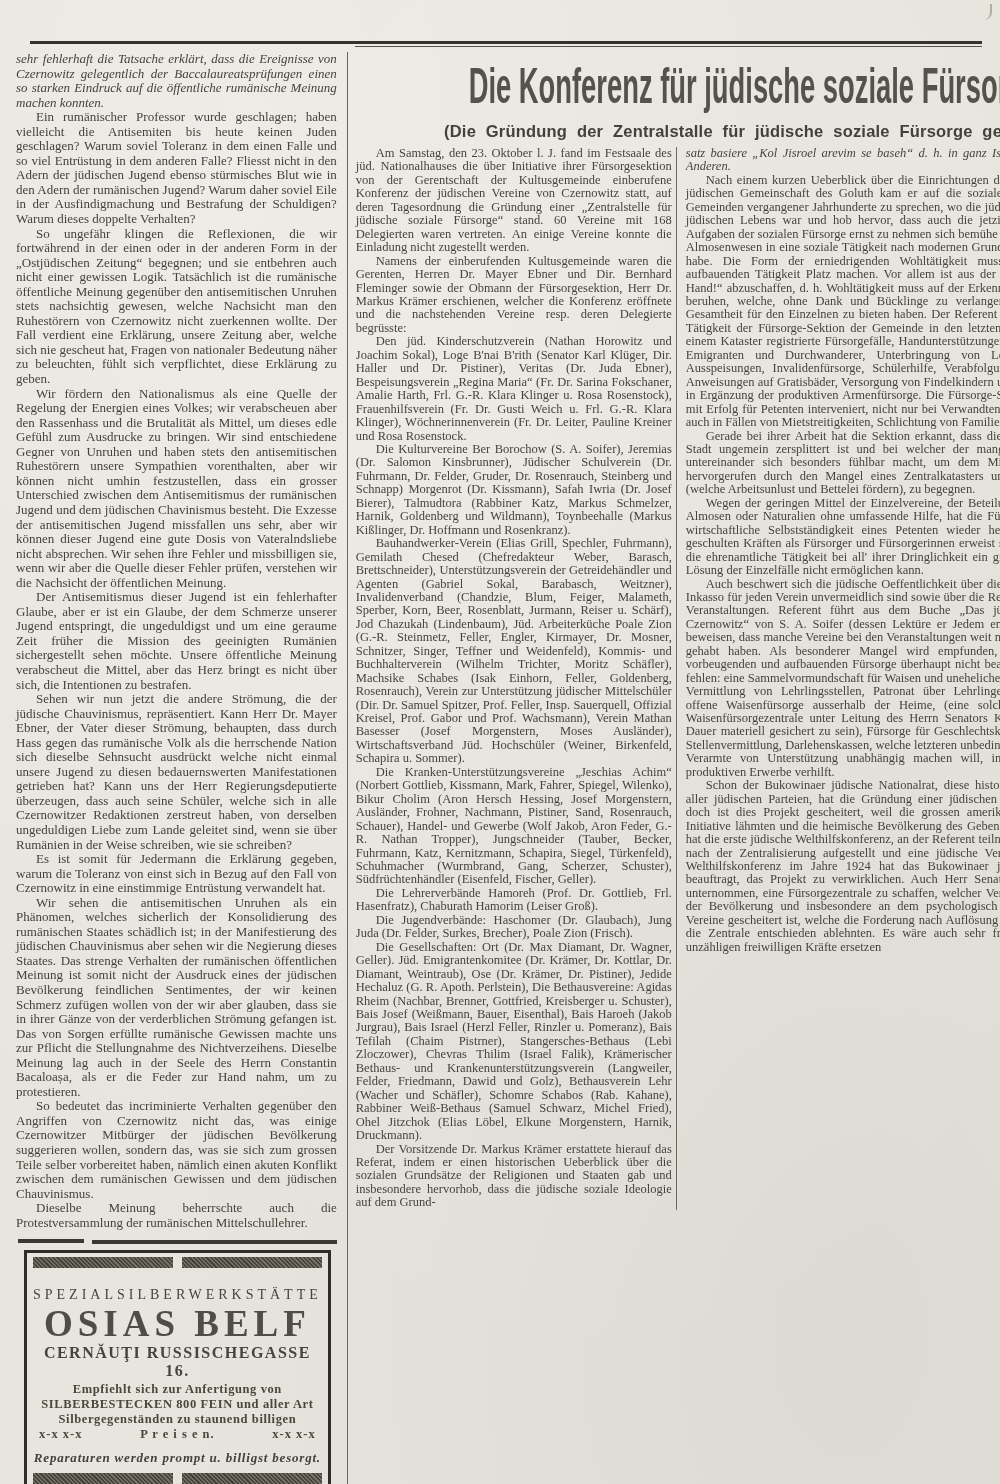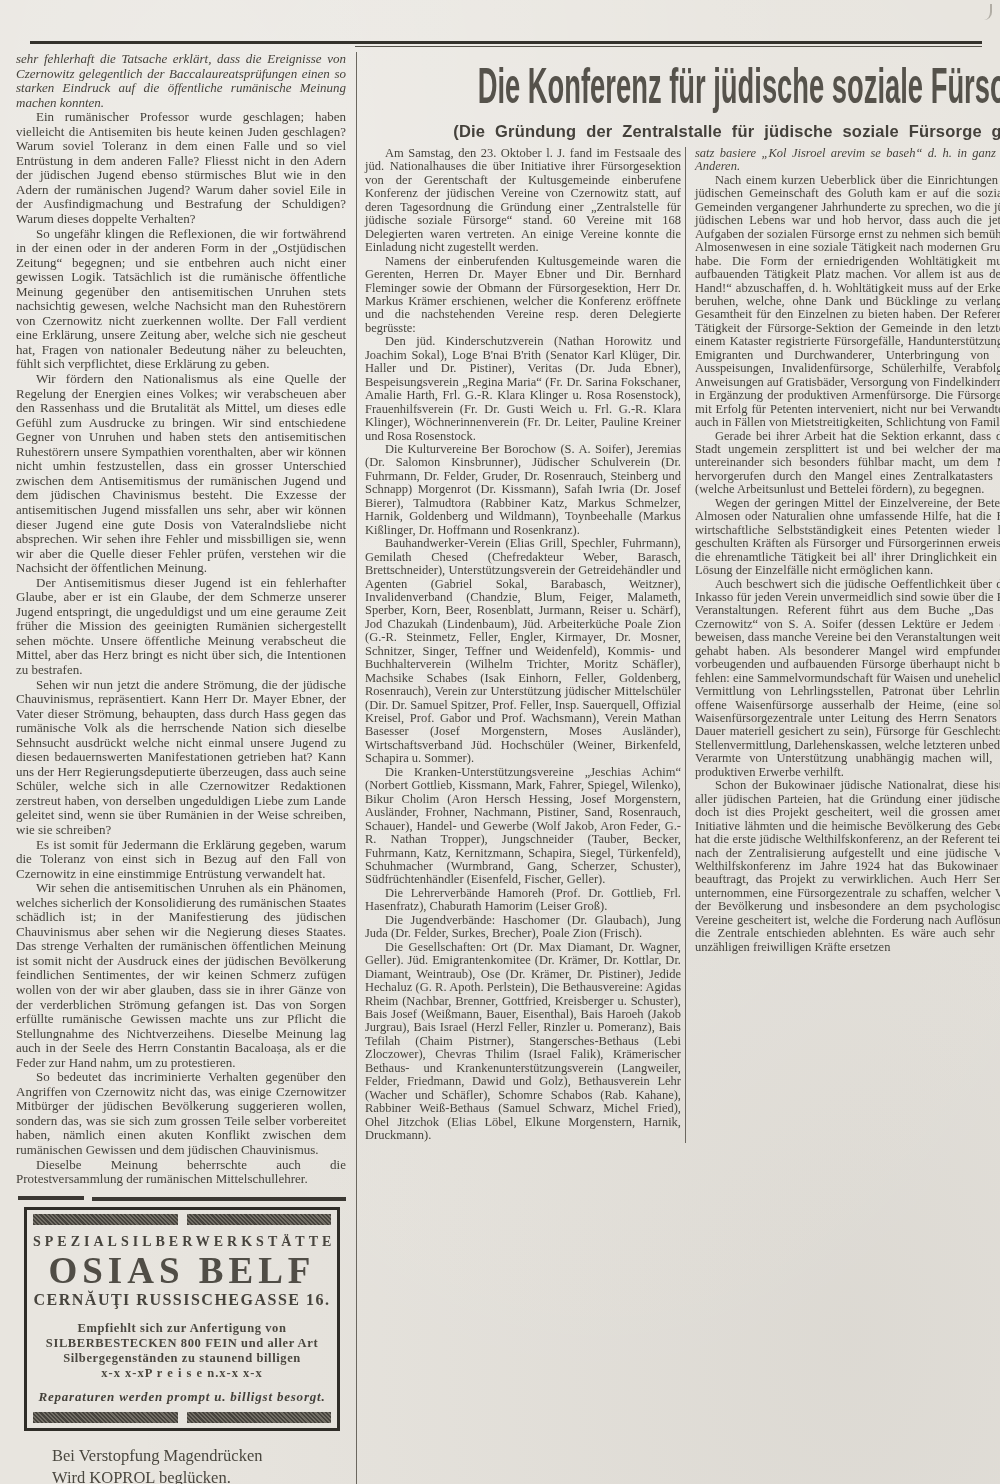--- a/index.html
+++ b/index.html
@@ -72,25 +72,25 @@
     padding:4px 6px 5px 6px;
     text-align:center;
     font-family:"Liberation Serif","DejaVu Serif",serif;
     color:#3e3b34;
   }
   .halftone{display:flex;gap:9px;height:11px;}
   .halftone div{
     flex:1;
     background:repeating-linear-gradient(45deg,#45423c 0 1.5px,#736f66 1.5px 3px);
   }
-  .ad-line1{font-weight:700;font-size:14px;letter-spacing:4px;margin-top:9px;color:#47443d;}
+  .ad-line1{font-weight:400;font-size:14px;letter-spacing:4px;margin-top:19px;color:#47443d;}
   .ad-name{font-weight:700;font-size:37px;letter-spacing:5px;line-height:1.0;margin-top:2px;color:#504d46;}
   .ad-addr{font-weight:700;font-size:16px;letter-spacing:1.5px;margin-top:2px;color:#47443d;}
-  .ad-body{font-weight:700;font-size:12.5px;line-height:15px;margin-top:12px;text-align:center;letter-spacing:.6px;color:#4a473f;}
-  .ad-xline{display:flex;justify-content:center;font-weight:700;font-size:12.5px;letter-spacing:1px;padding:0 6px;color:#4a473f;}
+  .ad-body{font-weight:700;font-size:12.5px;line-height:15px;margin-top:2px;text-align:center;letter-spacing:.6px;color:#4a473f;}
+  .ad-xline{display:flex;justify-content:space-between;font-weight:700;font-size:12.5px;letter-spacing:1px;padding:0 6px;color:#4a473f;}
   .ad-foot{font-weight:700;font-size:13px;letter-spacing:.8px;margin:8px 0 7px 0;color:#44413a;font-style:italic;}
   .koprol{margin:14px 0 0 36px;font-size:16.5px;line-height:22px;color:#4a473f;}
   
   .corner{position:absolute;top:4px;right:8px;width:10px;height:16px;border-right:2px solid #8d897f;border-radius:0 0 8px 0;opacity:.6;}
 </style>
 </head>
 <body>
 
 <div class="page">
 
@@ -155,20 +155,21 @@
         <div class="col-mid bodytext">
           <p>Am Samstag, den 23. Oktober l. J. fand im Festsaale des jüd. Nationalhauses die über Initiative ihrer Fürsorgesektion von der Gerentschaft der Kultusgemeinde einberufene Konferenz der jüdischen Vereine von Czernowitz statt, auf deren Tagesordnung die Gründung einer „Zentralstelle für jüdische soziale Fürsorge“ stand. 60 Vereine mit 168 Delegierten waren vertreten. An einige Vereine konnte die Einladung nicht zugestellt werden.</p>
           <p>Namens der einberufenden Kultusgemeinde waren die Gerenten, Herren Dr. Mayer Ebner und Dir. Bernhard Fleminger sowie der Obmann der Fürsorgesektion, Herr Dr. Markus Krämer erschienen, welcher die Konferenz eröffnete und die nachstehenden Vereine resp. deren Delegierte begrüsste:</p>
           <p>Den jüd. Kinderschutzverein (Nathan Horowitz und Joachim Sokal), Loge B'nai B'rith (Senator Karl Klüger, Dir. Haller und Dr. Pistiner), Veritas (Dr. Juda Ebner), Bespeisungsverein „Regina Maria“ (Fr. Dr. Sarina Fokschaner, Amalie Harth, Frl. G.-R. Klara Klinger u. Rosa Rosenstock), Frauenhilfsverein (Fr. Dr. Gusti Weich u. Frl. G.-R. Klara Klinger), Wöchnerinnenverein (Fr. Dr. Leiter, Pauline Kreiner und Rosa Rosenstock.</p>
           <p>Die Kulturvereine Ber Borochow (S. A. Soifer), Jeremias (Dr. Salomon Kinsbrunner), Jüdischer Schulverein (Dr. Fuhrmann, Dr. Felder, Gruder, Dr. Rosenrauch, Steinberg und Schnapp) Morgenrot (Dr. Kissmann), Safah Iwria (Dr. Josef Bierer), Talmudtora (Rabbiner Katz, Markus Schmelzer, Harnik, Goldenberg und Wildmann), Toynbeehalle (Markus Kißlinger, Dr. Hoffmann und Rosenkranz).</p>
           <p>Bauhandwerker-Verein (Elias Grill, Spechler, Fuhrmann), Gemilath Chesed (Chefredakteur Weber, Barasch, Brettschneider), Unterstützungsverein der Getreidehändler und Agenten (Gabriel Sokal, Barabasch, Weitzner), Invalidenverband (Chandzie, Blum, Feiger, Malameth, Sperber, Korn, Beer, Rosenblatt, Jurmann, Reiser u. Schärf), Jod Chazukah (Lindenbaum), Jüd. Arbeiterküche Poale Zion (G.-R. Steinmetz, Feller, Engler, Kirmayer, Dr. Mosner, Schnitzer, Singer, Teffner und Weidenfeld), Kommis- und Buchhalterverein (Wilhelm Trichter, Moritz Schäfler), Machsike Schabes (Isak Einhorn, Feller, Goldenberg, Rosenrauch), Verein zur Unterstützung jüdischer Mittelschüler (Dir. Dr. Samuel Spitzer, Prof. Feller, Insp. Sauerquell, Offizial Kreisel, Prof. Gabor und Prof. Wachsmann), Verein Mathan Basesser (Josef Morgenstern, Moses Ausländer), Wirtschaftsverband Jüd. Hochschüler (Weiner, Birkenfeld, Schapira u. Sommer).</p>
           <p>Die Kranken-Unterstützungsvereine „Jeschias Achim“ (Norbert Gottlieb, Kissmann, Mark, Fahrer, Spiegel, Wilenko), Bikur Cholim (Aron Hersch Hessing, Josef Morgenstern, Ausländer, Frohner, Nachmann, Pistiner, Sand, Rosenrauch, Schauer), Handel- und Gewerbe (Wolf Jakob, Aron Feder, G.-R. Nathan Tropper), Jungschneider (Tauber, Becker, Fuhrmann, Katz, Kernitzmann, Schapira, Siegel, Türkenfeld), Schuhmacher (Wurmbrand, Gang, Scherzer, Schuster), Südfrüchtenhändler (Eisenfeld, Fischer, Geller).</p>
           <p>Die Lehrerverbände Hamoreh (Prof. Dr. Gottlieb, Frl. Hasenfratz), Chaburath Hamorim (Leiser Groß).</p>
           <p>Die Jugendverbände: Haschomer (Dr. Glaubach), Jung Juda (Dr. Felder, Surkes, Brecher), Poale Zion (Frisch).</p>
           <p>Die Gesellschaften: Ort (Dr. Max Diamant, Dr. Wagner, Geller). Jüd. Emigrantenkomitee (Dr. Krämer, Dr. Kottlar, Dr. Diamant, Weintraub), Ose (Dr. Krämer, Dr. Pistiner), Jedide Hechaluz (G. R. Apoth. Perlstein), Die Bethausvereine: Agidas Rheim (Nachbar, Brenner, Gottfried, Kreisberger u. Schuster), Bais Josef (Weißmann, Bauer, Eisenthal), Bais Haroeh (Jakob Jurgrau), Bais Israel (Herzl Feller, Rinzler u. Pomeranz), Bais Tefilah (Chaim Pistrner), Stangersches-Bethaus (Lebi Zloczower), Chevras Thilim (Israel Falik), Krämerischer Bethaus- und Krankenunterstützungsverein (Langweiler, Felder, Friedmann, Dawid und Golz), Bethausverein Lehr (Wacher und Schäfler), Schomre Schabos (Rab. Kahane), Rabbiner Weiß-Bethaus (Samuel Schwarz, Michel Fried), Ohel Jitzchok (Elias Löbel, Elkune Morgenstern, Harnik, Druckmann).</p>
+          <p>Der Vorsitzende Dr. Markus Krämer erstattete hierauf das Referat, indem er einen historischen Ueberblick über die sozialen Grundsätze der Religionen und Staaten gab und insbesondere hervorhob, dass die jüdische soziale Ideologie auf dem Grund-</p>
         </div>
         <div class="col-right bodytext">
           <p class="noindent">satz basiere „Kol Jisroel arevim se baseh“ d. h. in ganz Israel ist einer Bürge für den Anderen.</p>
           <p>Nach einem kurzen Ueberblick über die Einrichtungen der gegenseitigen Hilfe in der jüdischen Gemeinschaft des Goluth kam er auf die sozialen Funktionen der jüdischen Gemeinden vergangener Jahrhunderte zu sprechen, wo die jüdische Gemeinde Zentrum des jüdischen Lebens war und hob hervor, dass auch die jetzige Gemeindeverwaltung die Aufgaben der sozialen Fürsorge ernst zu nehmen sich bemühe und die Fürsorge-Sektion das Almosenwesen in eine soziale Tätigkeit nach modernen Grundsätzen umzubauen begonnen habe. Die Form der erniedrigenden Wohltätigkeit muss einer vorbeugenden und aufbauenden Tätigkeit Platz machen. Vor allem ist aus der Wohltätigkeit das „Küss die Hand!“ abzuschaffen, d. h. Wohltätigkeit muss auf der Erkenntnis sozialer Pflichterfüllung beruhen, welche, ohne Dank und Bücklinge zu verlangen, eine sachliche Hilfe der Gesamtheit für den Einzelnen zu bieten haben. Der Referent verlas eine Statistik über die Tätigkeit der Fürsorge-Sektion der Gemeinde in den letzten zwei Monaten über 206 in einem Kataster registrierte Fürsorgefälle, Handunterstützungen, Witwenfürsorge, Sorge für Emigranten und Durchwanderer, Unterbringung von Lehrlingen, Gewährung von Ausspeisungen, Invalidenfürsorge, Schülerhilfe, Verabfolgung von Medikamenten und Anweisungen auf Gratisbäder, Versorgung von Findelkindern und Gewährung von Darlehen in Ergänzung der produktiven Armenfürsorge. Die Fürsorge-Sektion hat auch in 55 Fällen mit Erfolg für Petenten interveniert, nicht nur bei Verwandten, bei Behörden usw., sondern auch in Fällen von Mietstreitigkeiten, Schlichtung von Familienstreitigkeiten usw.</p>
           <p>Gerade bei ihrer Arbeit hat die Sektion erkannt, dass die Fürsorgetätigkeit in unserer Stadt ungemein zersplittert ist und bei welcher der mangelnde Kontakt der Vereine untereinander sich besonders fühlbar macht, um dem Missbrauch der Wohltätigkeit, hervorgerufen durch den Mangel eines Zentralkatasters und durch Doppelbeteilungen (welche Arbeitsunlust und Bettelei fördern), zu begegnen.</p>
           <p>Wegen der geringen Mittel der Einzelvereine, der Beteilung der Petenten mit kleinen Almosen oder Naturalien ohne umfassende Hilfe, hat die Fürsorge selten den Erfolg, die wirtschaftliche Selbstständigkeit eines Petenten wieder herzustellen. Das Fehlen von geschulten Kräften als Fürsorger und Fürsorgerinnen erweist sich als fühlbarer Mangel, da die ehrenamtliche Tätigkeit bei all' ihrer Dringlichkeit ein gründliches Studium und eine Lösung der Einzelfälle nicht ermöglichen kann.</p>
           <p>Auch beschwert sich die jüdische Oeffentlichkeit über die hohen Spesen, welche beim Inkasso für jeden Verein unvermeidlich sind sowie über die Regiespesen bei den unzähligen Veranstaltungen. Referent führt aus dem Buche „Das jüdische Wohlfahrtswesen in Czernowitz“ von S. A. Soifer (dessen Lektüre er Jedem empfiehlt), Ziffern an, welche beweisen, dass manche Vereine bei den Veranstaltungen weit mehr als 50 Prozent an Spesen gehabt haben. Als besonderer Mangel wird empfunden, dass manche Gebiete der vorbeugenden und aufbauenden Fürsorge überhaupt nicht bearbeitet werden. Insbesondere fehlen: eine Sammelvormundschaft für Waisen und uneheliche Kinder, eine Berufsberatung, Vermittlung von Lehrlingsstellen, Patronat über Lehrlinge, Kinderernährungsfürsorge, offene Waisenfürsorge ausserhalb der Heime, (eine solche wird vorläufig von der Waisenfürsorgezentrale unter Leitung des Herrn Senators Klüger geführt, ohne auf die Dauer materiell gesichert zu sein), Fürsorge für Geschlechtskranke, Krüppel und Invalide, Stellenvermittlung, Darlehenskassen, welche letzteren unbedingt notwendig sind, wenn man Verarmte von Unterstützung unabhängig machen will, indem man ihnen zu einem produktiven Erwerbe verhilft.</p>
           <p>Schon der Bukowinaer jüdische Nationalrat, diese historisch bedeutsame Schöpfung aller jüdischen Parteien, hat die Gründung einer jüdischen Fürsorgezentrale projektiert, doch ist dies Projekt gescheitert, weil die grossen amerikanischen Hilfsaktionen jede Initiative lähmten und die heimische Bevölkerung des Gebens entwöhnten. Im Jahre 1920 hat die erste jüdische Welthilfskonferenz, an der Referent teilnahm, ebenfalls die Forderung nach der Zentralisierung aufgestellt und eine jüdische Versammlung nach der letzten Welthilfskonferenz im Jahre 1924 hat das Bukowinaer jüdische Emigrationskomitee beauftragt, das Projekt zu verwirklichen. Auch Herr Senator Klüger hat den Versuch unternommen, eine Fürsorgezentrale zu schaffen, welcher Versuch jedoch an der Indolenz der Bevölkerung und insbesondere an dem psychologisch erklärbaren Widerstand der Vereine gescheitert ist, welche die Forderung nach Auflösung der Vereine und Aufgehen in die Zentrale entschieden ablehnten. Es wäre auch sehr fraglich, ob die Zentrale die unzähligen freiwilligen Kräfte ersetzen</p>
         </div>
       </div>

